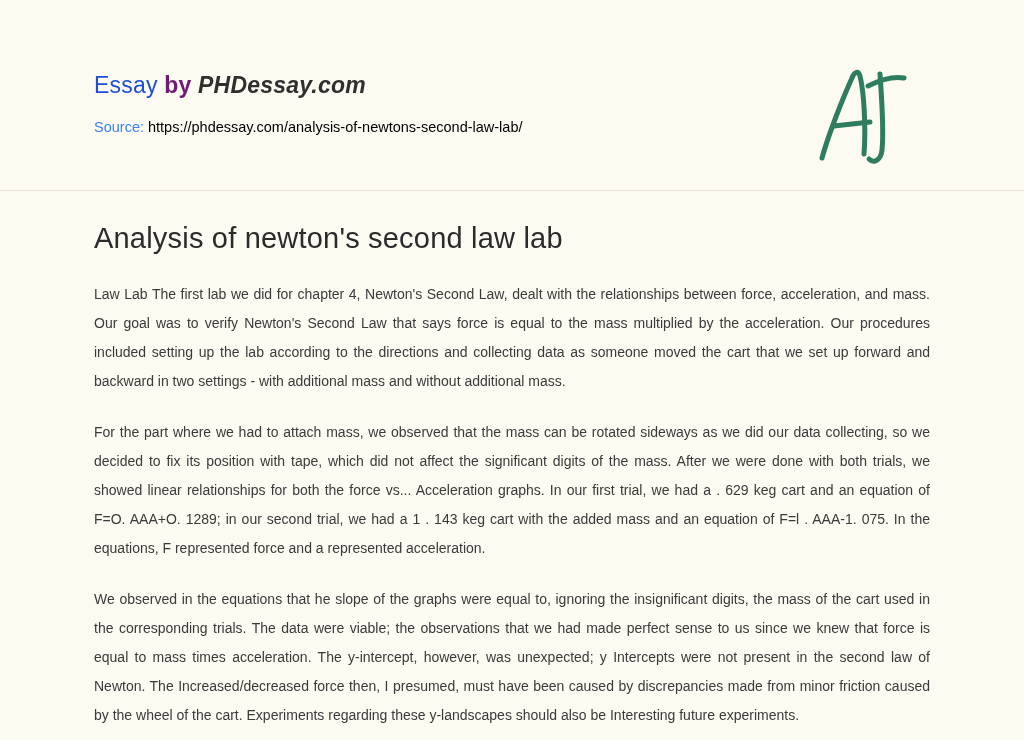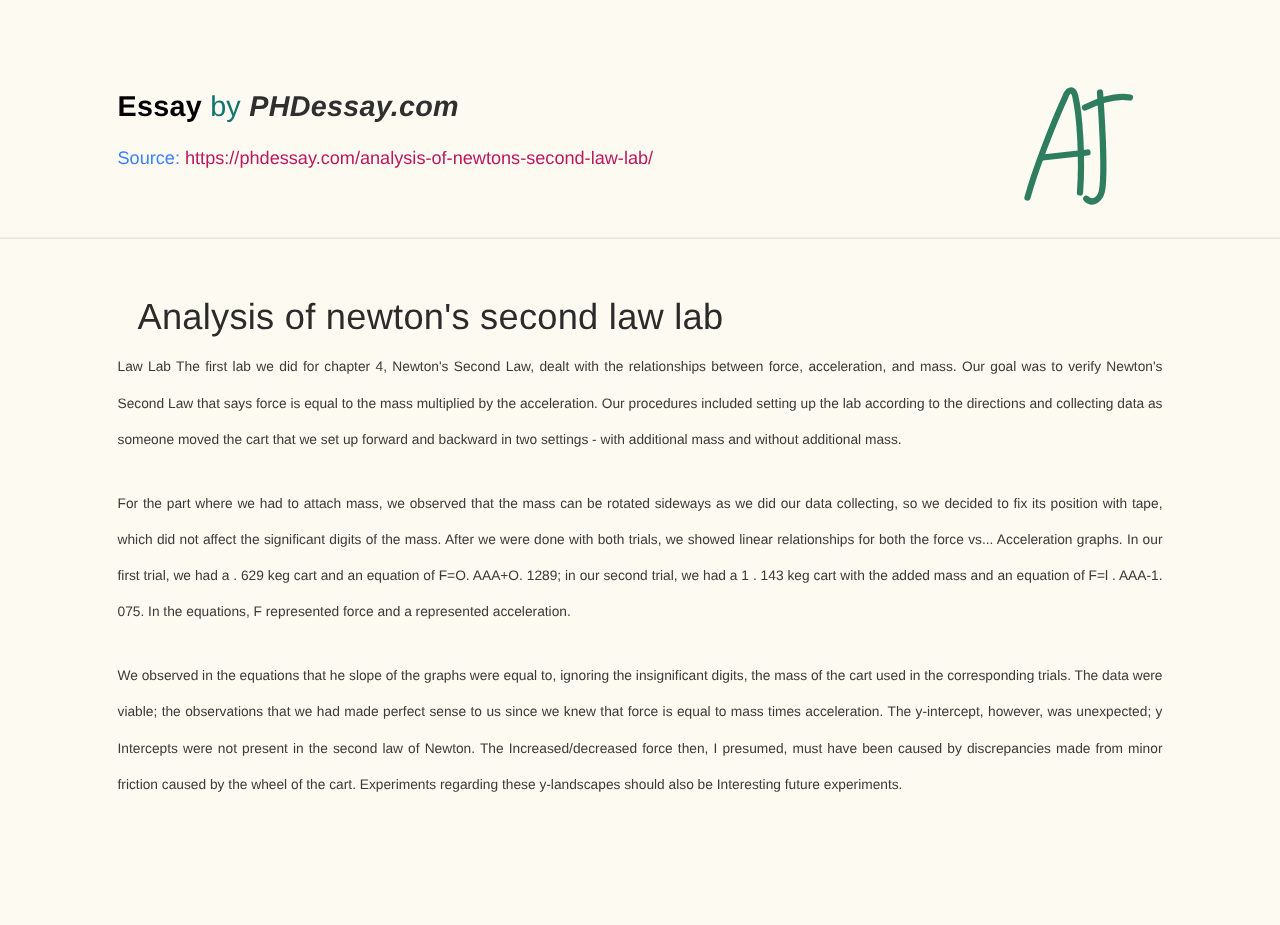--- a/index.html
+++ b/index.html
@@ -26,43 +26,43 @@
     top: 70px;
     width: 836px;
   }
   .brand-line {
     font-size: 23px;
     line-height: 30px;
     color: #2f2f2f;
     letter-spacing: 0.2px;
   }
   .brand-essay {
-    font-weight: 700;
-    color: #000000;
+    font-weight: 400;
+    color: #1d4ed8;
   }
   .brand-by {
-    font-weight: 400;
-    color: #0f766e;
+    font-weight: 700;
+    color: #701a75;
   }
   .brand-site {
     font-weight: bold;
     color: #2f2f2f;
     font-style: italic;
   }
   .source-line {
     margin-top: 17px;
     font-size: 14.5px;
     line-height: 20px;
     color: #6b6b6b;
   }
   .source-label {
     color: #3b82f6;
   }
   .source-url {
-    color: #be185d;
+    color: #000000;
     text-decoration: none;
   }
   .logo {
     position: absolute;
     right: 96px;
     top: 62px;
     width: 120px;
     height: 110px;
   }
   .logo svg {
@@ -78,32 +78,32 @@
   }
   .title {
     position: absolute;
     left: 94px;
     top: 218px;
     width: 840px;
     font-size: 29px;
     line-height: 40px;
     font-weight: normal;
     color: #2b2b2b;
-    margin: 16px;
+    margin: 0;
     letter-spacing: 0.2px;
   }
   .body-copy {
     position: absolute;
     left: 94px;
     top: 280px;
     width: 836px;
   }
   .body-copy p {
     margin: 0 0 22px 0;
-    font-size: 11px;
+    font-size: 14px;
     line-height: 29px;
     text-align: justify;
     color: #3a3a3a;
   }
 </style>
 </head>
 <body>
 
 <div class="page">
 

